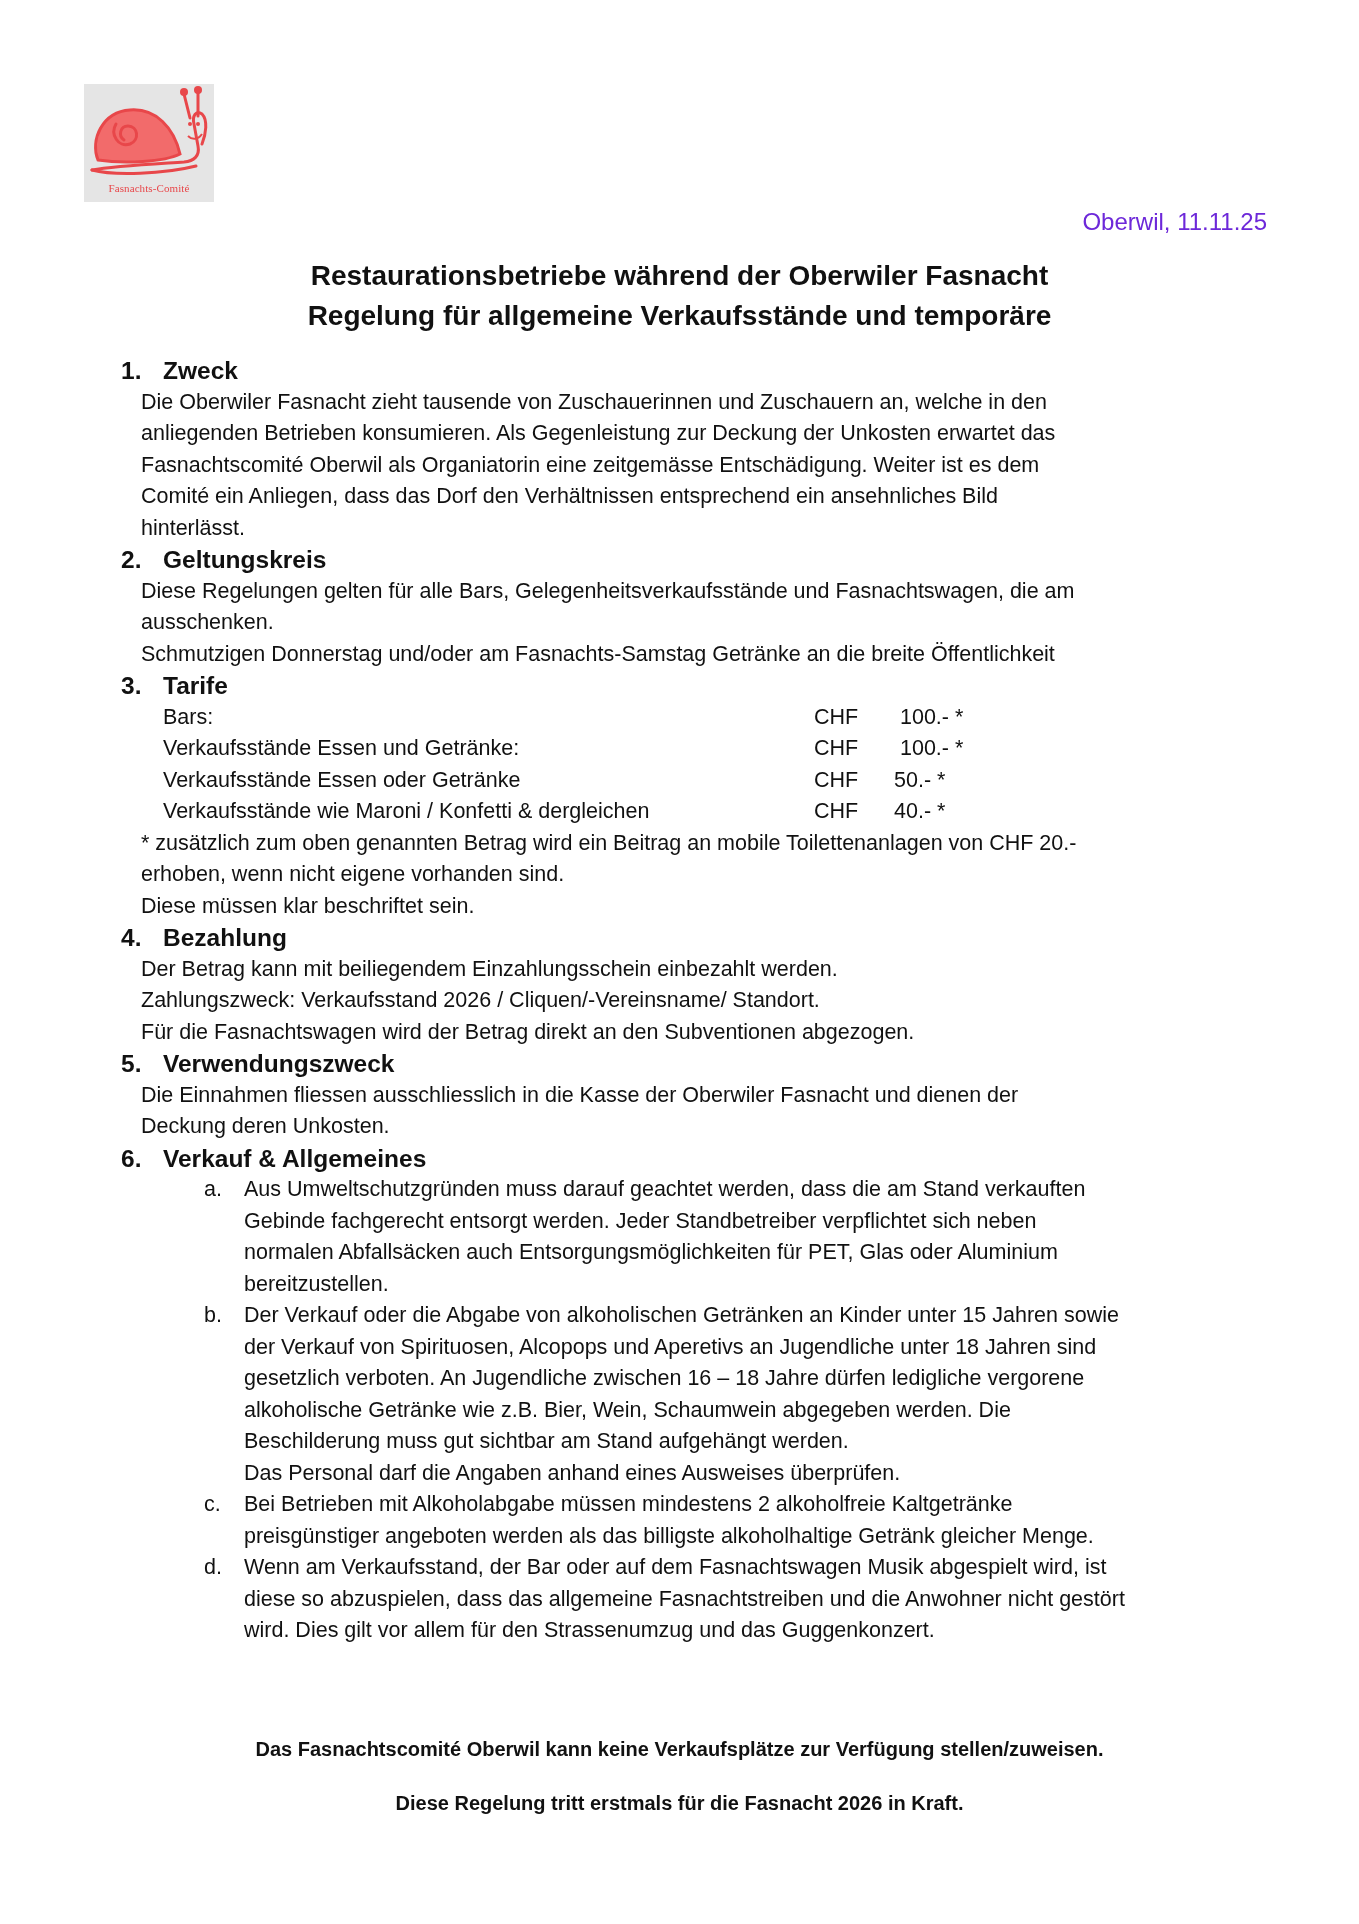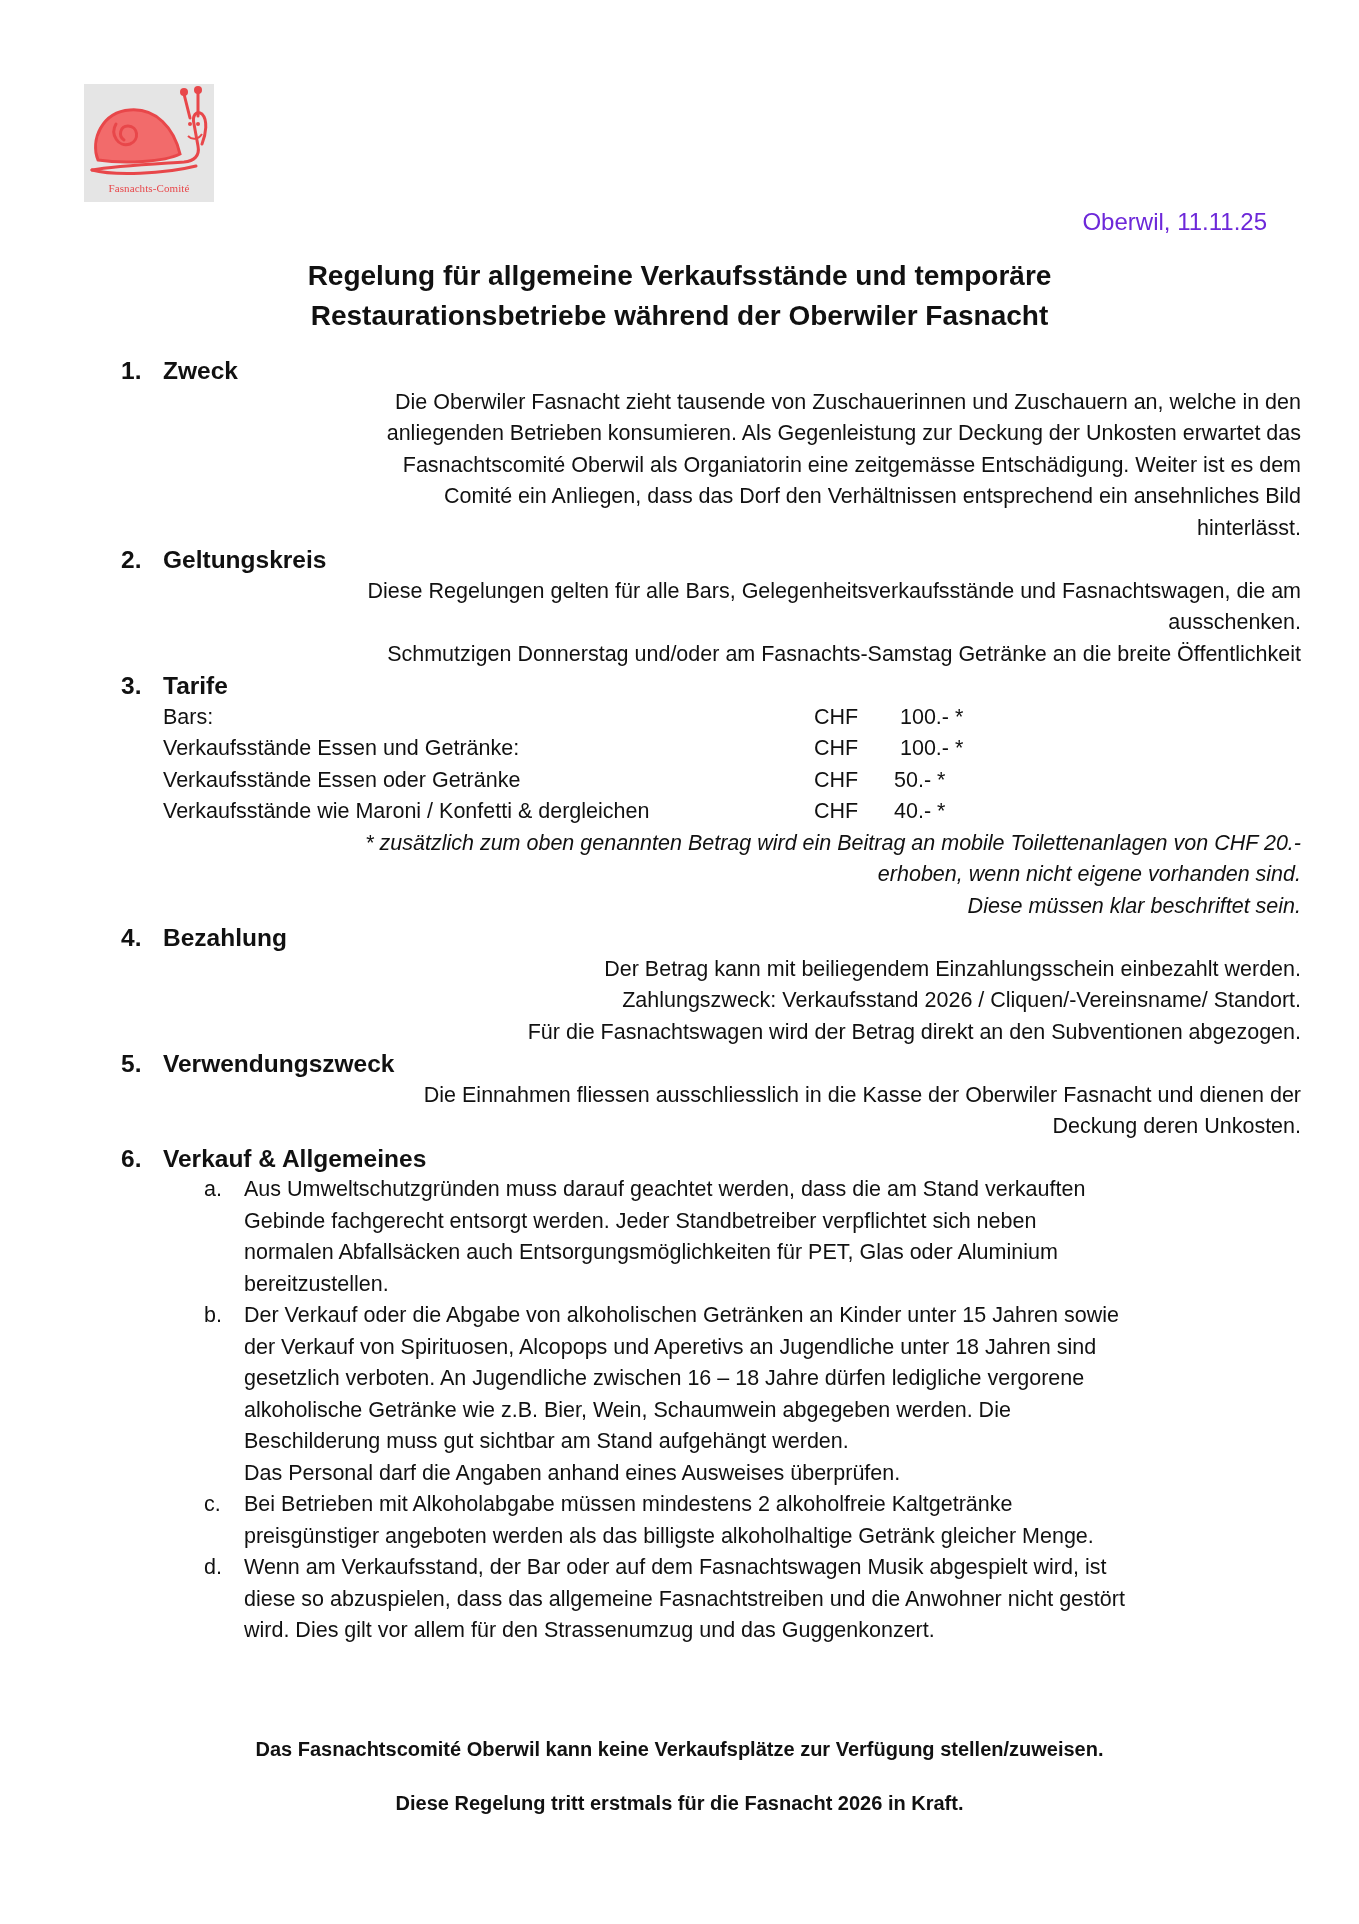--- a/index.html
+++ b/index.html
@@ -60,26 +60,25 @@
     }
     .section { margin: 0; }
     .sec-head {
       font-weight: bold;
       font-size: 24.5px;
       line-height: 31.5px;
       display: flex;
     }
     .sec-num { width: 42px; flex: 0 0 42px; }
     .body-text {
-      margin-left: 50px;
+      margin-left: 20px;
       font-size: 21.5px;
       line-height: 31.5px;
-      text-align: right;
-    }
-    .italic { font-style: italic; }
+    }
+    .italic { }
     .tariff-row {
       display: flex;
       font-size: 21.5px;
       line-height: 31.5px;
       margin-left: 42px;
     }
     .tariff-label { width: 651px; flex: 0 0 651px; }
     .tariff-cur { width: 80px; flex: 0 0 80px; }
     .tariff-amt { white-space: pre; }
     .sub-list {
@@ -120,22 +119,22 @@
     <circle cx="106" cy="40" r="2" fill="#e8474a"></circle>
     <circle cx="114" cy="40" r="2" fill="#e8474a"></circle>
     <path d="M104 52 C 108 56, 114 56, 118 50" fill="none" stroke="#e8474a" stroke-width="2"></path>
   </svg>
   <div class="logo-caption">Fasnachts-Comité</div>
 </div>
 
 <div class="place-date">Oberwil, 11.11.25</div>
 
 <div class="title">
+  <div>Restaurationsbetriebe während der Oberwiler Fasnacht</div>
   <div>Regelung für allgemeine Verkaufsstände und temporäre</div>
-  <div>Restaurationsbetriebe während der Oberwiler Fasnacht</div>
 </div>
 
 <div class="content">
 
   <div class="section">
     <div class="sec-head">
       <span class="sec-num">1.</span>
       <span>Zweck</span>
     </div>
     <div class="body-text">

